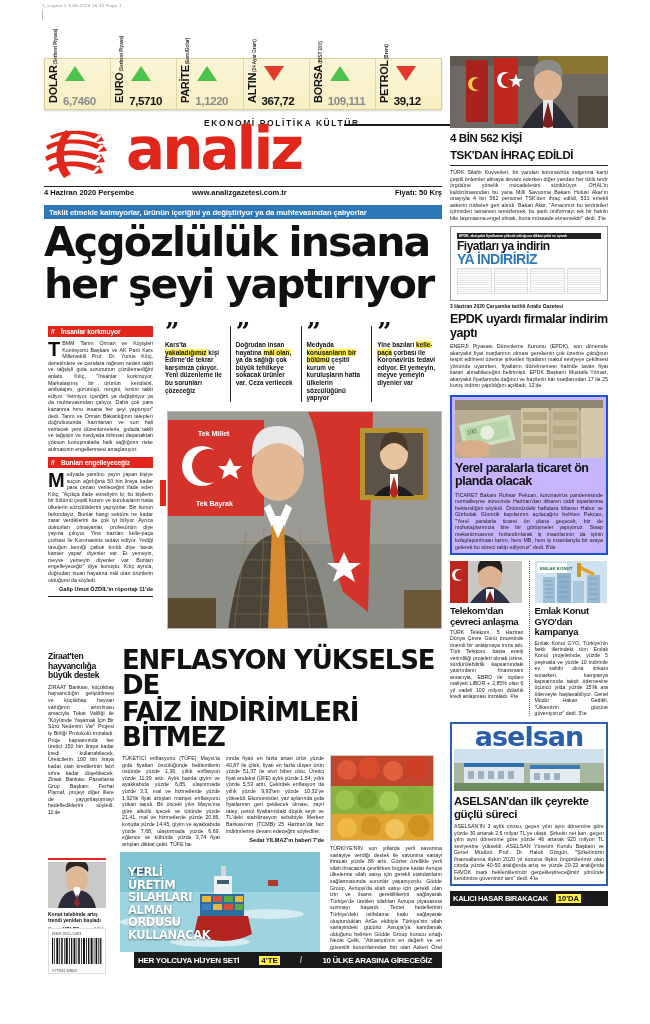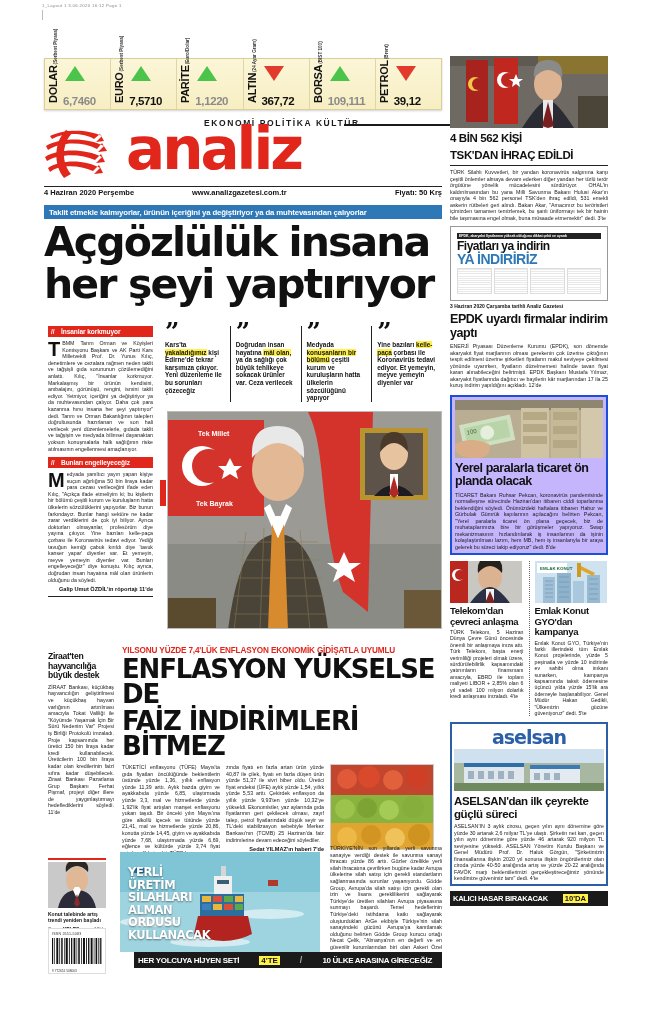--- a/index.html
+++ b/index.html
@@ -174,29 +174,29 @@
 
   .twocol { display: flex; gap: 5px; margin-top: 6px; }
   .twocol .c { flex: 1; }
   .twocol .c + .c { border-left: 1px dotted #666; padding-left: 5px; }
   .tc-img { width: 100%; height: 42px; overflow: hidden; }
   .tc-h { font-size: 9.5px; font-weight: 700; color: #111; line-height: 10.5px; letter-spacing: -.35px; margin-top: 3px; }
   .tc-body { font-size: 5.2px; line-height: 6.4px; color: #1c1c1c; text-align: justify; margin-top: 2px; }
 
   .aselsan-box { margin-top: 6px; border: 2px solid #2b5fa8; padding: 2px; }
   .aselsan-logo {
-    font-size: 19px; font-weight: 900; color: #2b5fa8; letter-spacing: -1px;
+    font-size: 27px; font-weight: 900; color: #2b5fa8; letter-spacing: -1px;
     text-align: center; line-height: 22px; font-family: "DejaVu Sans", sans-serif;
   }
   .aselsan-img { width: 100%; height: 42px; overflow: hidden; margin-top: 1px; }
   .aselsan-h { font-size: 11.5px; font-weight: 900; color: #111; line-height: 12.5px; letter-spacing: -.4px; margin-top: 4px; }
 
   .blk-strip-r {
     margin-top: 5px; background: #1a1a1a; color: #fff; height: 15px;
-    display: flex; align-items: center; padding: 0 3px; gap: 15px;
+    display: flex; align-items: center; padding: 0 3px; gap: 8px;
   }
   .blk-strip-r .t { font-size: 7.6px; font-weight: 900; letter-spacing: -.35px; }
   .blk-strip-r .pg { font-size: 7.6px; font-weight: 900; background: #fff04a; color: #111; padding: 0 2px; }
 </style>
 </head>
 <body>
 
 <div class="page">
 
   <div class="slug">1_Layout 1  3.06.2020  16:12  Page 1</div>
@@ -344,21 +344,20 @@
       <rect x="236" y="178" width="39" height="40" fill="#6b5838"></rect>
     </svg>
   </div>
 
   <div class="ziraat">
     <div class="zir-h">Ziraat'ten hayvancılığa büyük destek</div>
     <div class="body-txt">ZİRAAT Bankası, küçükbaş hayvancılığın geliştirilmesi ve küçükbaş hayvan varlığının artırılması amacıyla Tokat Valiliği ile "Köyümde Yaşamak İçin Bir Sürü Nedenim Var" Projesi iş Birliği Protokolü imzaladı. Proje kapsamında her üretici 150 bin liraya kadar kredi kullanabilecek. Üreticilerin 100 bin liraya kadar olan kredilerinin faizi sıfıra kadar düşebilecek. Ziraat Bankası Pazarlama Grup Başkanı Ferhat Pişmaf, projeyi diğer illere de yaygınlaştırmayı hedeflediklerini söyledi. 11'de</div>
   </div>
 
   <div class="infl">
-    <div class="infl-kick">YILSONU YÜZDE 7,4'LÜK ENFLASYON EKONOMİK GİDİŞATLA UYUMLU</div>
     <div class="infl-h">ENFLASYON YÜKSELSE DE</div>
     <div class="infl-h">FAİZ İNDİRİMLERİ BİTMEZ</div>
     <div class="infl-cols">
       <div class="c">
           <div class="body-txt" style="margin-top:0">TÜKETİCİ enflasyonu (TÜFE) Mayıs'ta gıda fiyatları öncülüğünde beklentilerin üstünde yüzde 1,36, yıllık enflasyon yüzde 11,39 arttı. Aylık bazda giyim ve ayakkabıda yüzde 6,85, ulaştırmada yüzde 3,3, mal ve hizmetlerde yüzde 1,92'lik fiyat artışları manşet enflasyonu yukarı taşıdı. Bir önceki yılın Mayıs'ına göre alkollü içecek ve tütünde yüzde 21,41, mal ve hizmetlerde yüzde 20,86, konutta yüzde 14,45, giyim ve ayakkabıda yüzde 7,68, ulaştırmada yüzde 6,69, eğlence ve kültürde yüzde 3,74 fiyat artışları dikkat çekti. TÜFE ba-</div>
         </div>
       <div class="c">
         <div class="body-txt" style="margin-top:0">zında fiyatı en fazla artan ürün yüzde 40,87 ile çilek, fiyatı en fazla düşen ürün yüzde 51,37 ile sivri biber oldu. Üretici fiyat endeksi (ÜFE) aylık yüzde 1,54, yıllık yüzde 5,53 arttı. Çekirdek enflasyon da yıllık yüzde 9,93'ten yüzde 10,32'ye yükseldi. Ekonomistler, yaz aylarında gıda fiyatlarının geri çekilecek olması, zayıf talep, petrol fiyatlarındaki düşük seyir ve TL'deki stabilizasyon sebebiyle Merkez Bankası'nın (TCMB) 25 Haziran'da faiz indirimlerine devam edeceğini söylediler.</div>
         <div class="byline-r">Sedat YILMAZ'ın haberi 7'de</div>
       </div>

